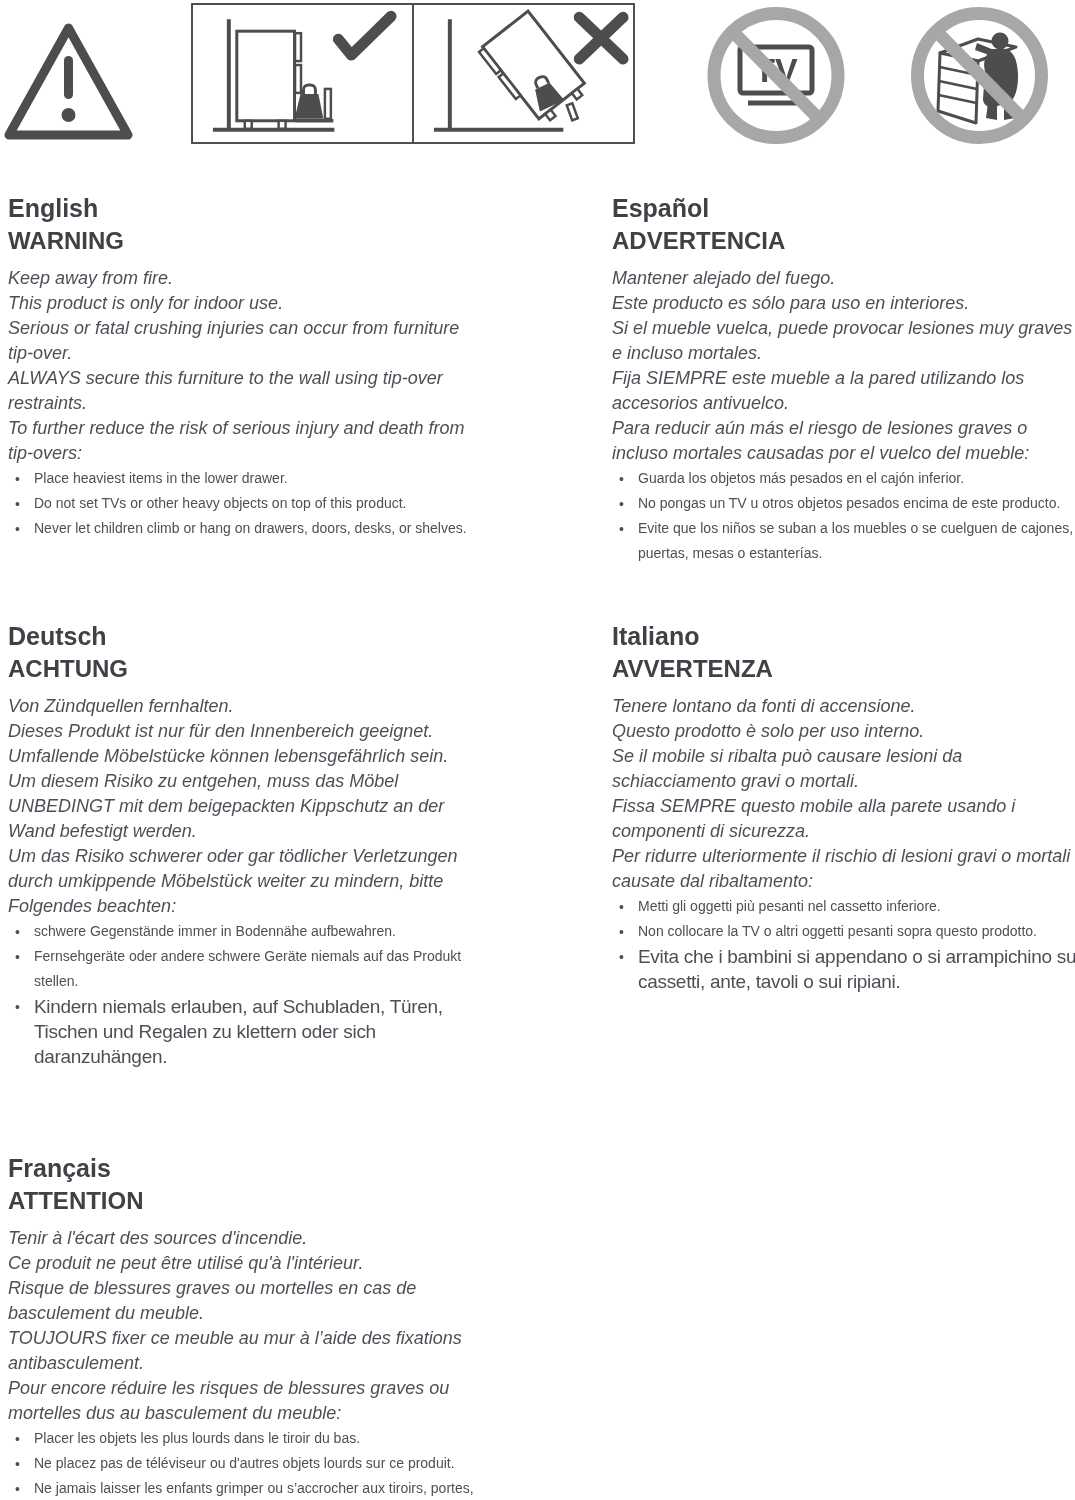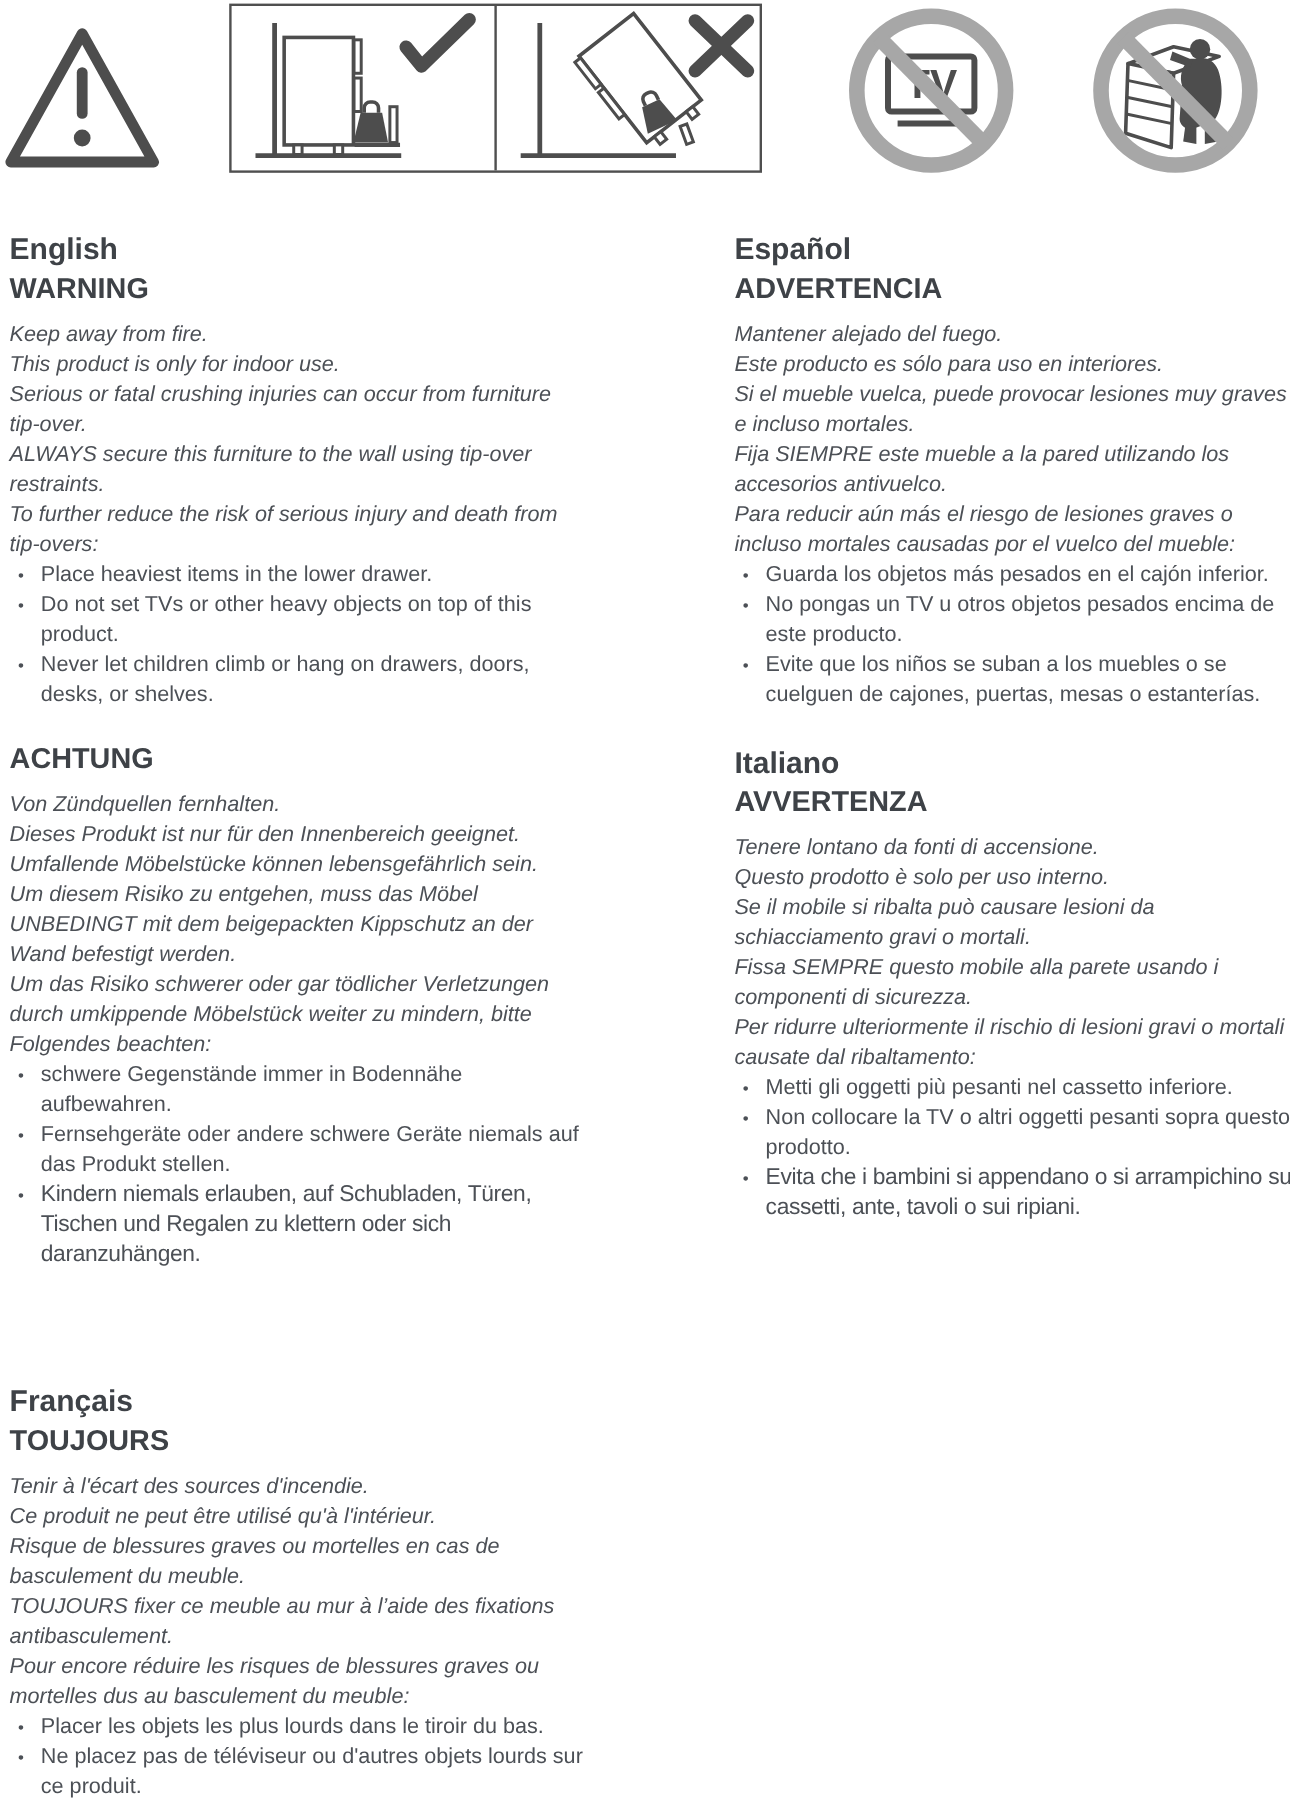--- a/index.html
+++ b/index.html
@@ -30,21 +30,21 @@
   section.lang h2{
     margin:0 0 10px 0;font-size:24px;line-height:30px;font-weight:700;color:#3e4247;
   }
   section.lang p{
     margin:0;font-size:18px;line-height:25px;color:#4c5056;font-style:italic;
   }
   section.lang ul{
     margin:0;padding:0;list-style:none;
   }
   section.lang li{
-    position:relative;padding-left:26px;font-size:18px;line-height:25px;color:#4c5056;
+    position:relative;padding-left:26px;font-size:14px;line-height:25px;color:#4c5056;
   }
   section.lang li::before{
     content:"•";position:absolute;left:7px;top:1px;font-size:14px;color:#4c5056;
   }
   section.lang li.condensed{font-size:19px;letter-spacing:-0.3px;}
 </style>
 </head>
 <body>
 
 <div class="page">
@@ -156,20 +156,21 @@
     <p>Fija SIEMPRE este mueble a la pared utilizando los accesorios antivuelco.</p>
     <p>Para reducir aún más el riesgo de lesiones graves o incluso mortales causadas por el vuelco del mueble:</p>
     <ul>
       <li>Guarda los objetos más pesados en el cajón inferior.</li>
       <li>No pongas un TV u otros objetos pesados encima de este producto.</li>
       <li>Evite que los niños se suban a los muebles o se cuelguen de cajones, puertas, mesas o estanterías.</li>
     </ul>
   </section>
 
   <section class="lang left" style="top:618px">
+    <h1>Deutsch</h1>
     <h2>ACHTUNG</h2>
     <p>Von Zündquellen fernhalten.</p>
     <p>Dieses Produkt ist nur für den Innenbereich geeignet.</p>
     <p>Umfallende Möbelstücke können lebensgefährlich sein.</p>
     <p>Um diesem Risiko zu entgehen, muss das Möbel UNBEDINGT mit dem beigepackten Kippschutz an der Wand befestigt werden.</p>
     <p>Um das Risiko schwerer oder gar tödlicher Verletzungen durch umkippende Möbelstück weiter zu mindern, bitte Folgendes beachten:</p>
     <ul>
       <li>schwere Gegenstände immer in Bodennähe aufbewahren.</li>
       <li>Fernsehgeräte oder andere schwere Geräte niemals auf das Produkt stellen.</li>
       <li class="condensed">Kindern niemals erlauben, auf Schubladen, Türen, Tischen und Regalen zu klettern oder sich daranzuhängen.</li>
@@ -186,21 +187,21 @@
     <p>Per ridurre ulteriormente il rischio di lesioni gravi o mortali causate dal ribaltamento:</p>
     <ul>
       <li>Metti gli oggetti più pesanti nel cassetto inferiore.</li>
       <li>Non collocare la TV o altri oggetti pesanti sopra questo prodotto.</li>
       <li class="condensed">Evita che i bambini si appendano o si arrampichino sui cassetti, ante, tavoli o sui ripiani.</li>
     </ul>
   </section>
 
   <section class="lang left" style="top:1150px">
     <h1>Français</h1>
-    <h2>TOUJOURS</h2>
+    <h2>ATTENTION</h2>
     <p>Tenir à l'écart des sources d'incendie.</p>
     <p>Ce produit ne peut être utilisé qu'à l'intérieur.</p>
     <p>Risque de blessures graves ou mortelles en cas de basculement du meuble.</p>
     <p>TOUJOURS fixer ce meuble au mur à l’aide des fixations antibasculement.</p>
     <p>Pour encore réduire les risques de blessures graves ou mortelles dus au basculement du meuble:</p>
     <ul>
       <li>Placer les objets les plus lourds dans le tiroir du bas.</li>
       <li>Ne placez pas de téléviseur ou d'autres objets lourds sur ce produit.</li>
       <li>Ne jamais laisser les enfants grimper ou s’accrocher aux tiroirs, portes, tables, ou tablettes.</li>
     </ul>

